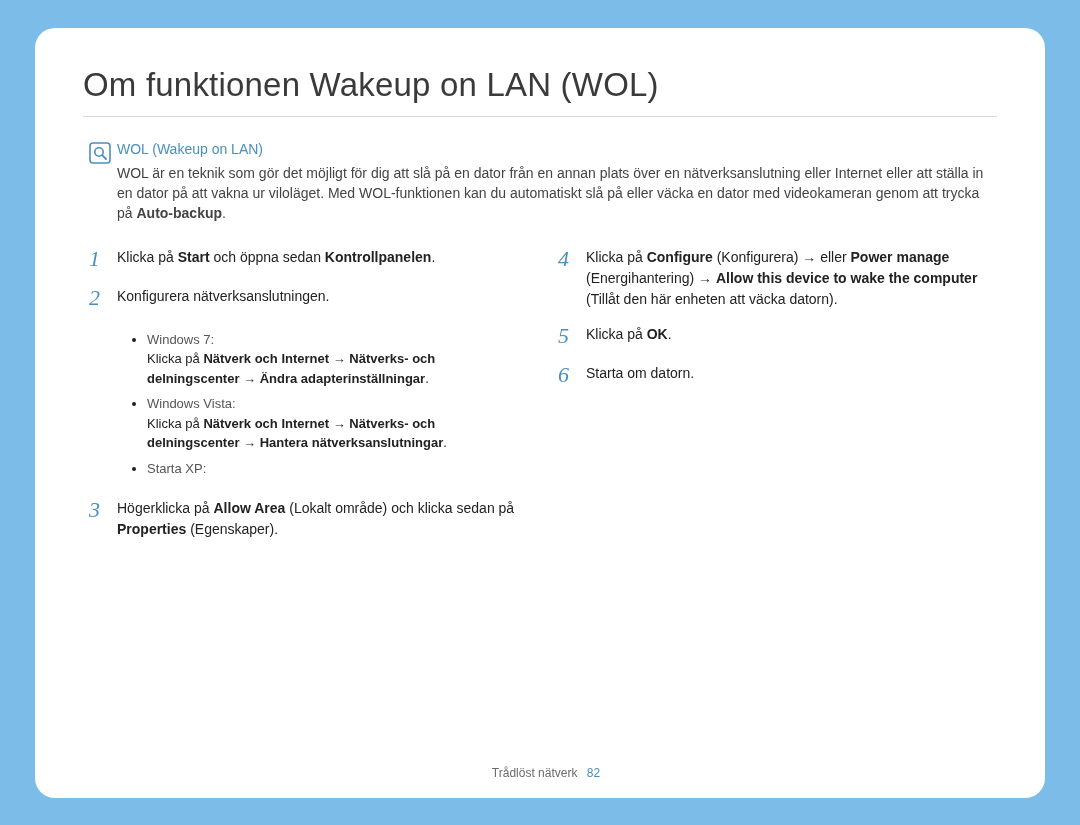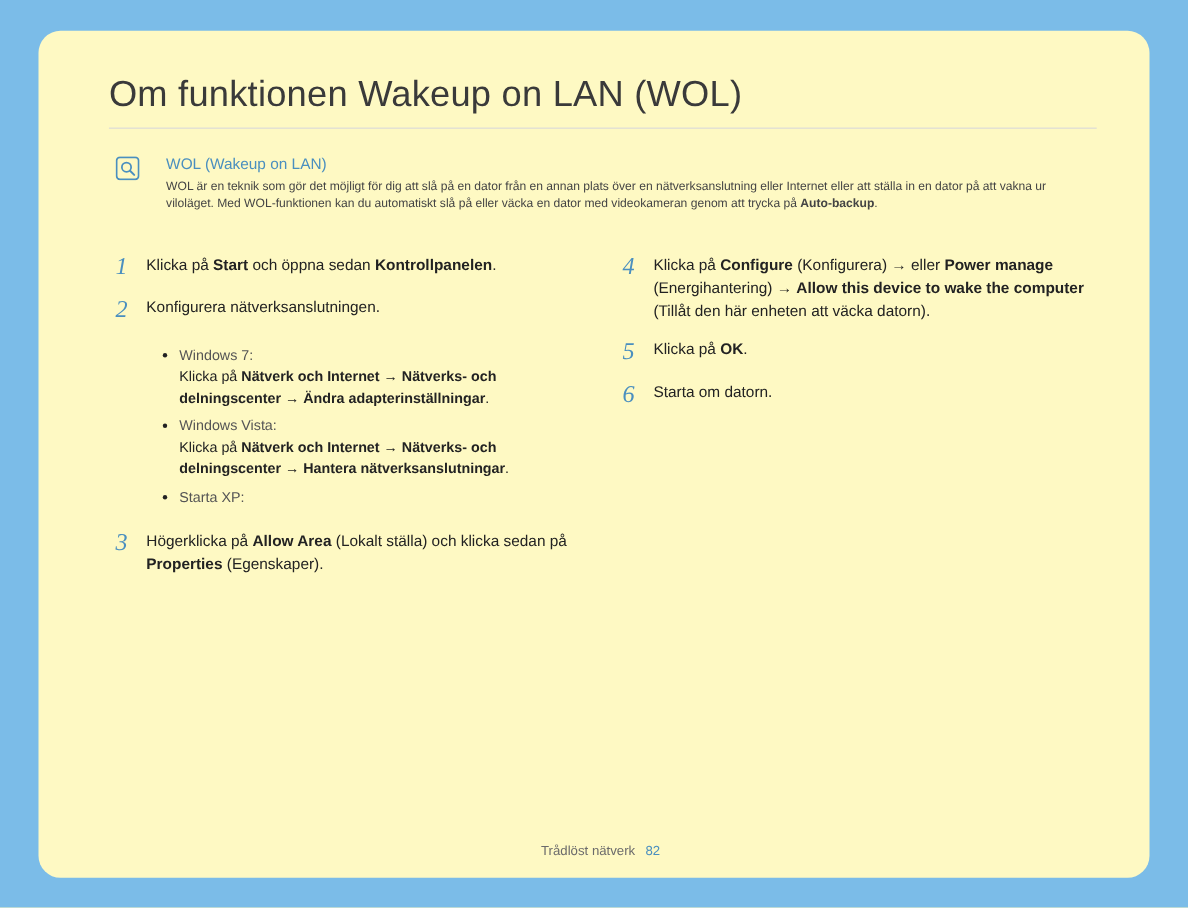--- a/index.html
+++ b/index.html
@@ -8,57 +8,57 @@
     background: #7bbce8;
     font-family: "Helvetica Neue", Helvetica, Arial, sans-serif;
     color: #222;
     display: flex;
     align-items: center;
     justify-content: center;
   }
   .page {
     width: 1010px;
     height: 770px;
-    background: #fef9c3;
+    background: #ffffff;
     border-radius: 20px;
-    padding: 38px 48px 20px 64px;
+    padding: 38px 48px 20px 48px;
     position: relative;
   }
   .page-title {
     font-size: 33px;
     font-weight: 300;
     color: #3a3a3a;
     margin-bottom: 12px;
     letter-spacing: 0.2px;
   }
   .rule {
     height: 1px;
     background: #d9d9d9;
     margin-bottom: 24px;
   }
   .callout {
     display: flex;
-    gap: 24px;
-    margin-bottom: 36px;
+    gap: 6px;
+    margin-bottom: 24px;
     padding-left: 6px;
   }
   .callout-icon {
     width: 22px;
     height: 22px;
     flex: 0 0 22px;
     margin-top: 1px;
   }
   .callout-body { flex: 1; }
   .callout-title {
     color: #4a8fbf;
     font-size: 14px;
     margin-bottom: 6px;
   }
   .callout-text {
-    font-size: 11px;
+    font-size: 14px;
     line-height: 1.45;
     color: #444;
   }
   .section-label {
     display: inline-block;
     background: #9aa06b;
     color: #fff;
     font-size: 14px;
     padding: 6px 14px;
     border-radius: 12px;
@@ -163,21 +163,21 @@
             <li>
               <span class="sub-os">Starta XP:</span><br>
             </li>
           </ul>
         </div>
       </div>
 
       <div class="step">
         <div class="step-num">3</div>
         <div class="step-body">
-          <span>Högerklicka på </span><b>Allow Area</b><span> (Lokalt ställa) och klicka sedan på </span><b>Properties</b><span> (Egenskaper).</span>
+          <span>Högerklicka på </span><b>Allow Area</b><span> (Lokalt område) och klicka sedan på </span><b>Properties</b><span> (Egenskaper).</span>
         </div>
       </div>
 
     </div>
 
     <div class="col">
 
       <div class="step">
         <div class="step-num">4</div>
         <div class="step-body">

